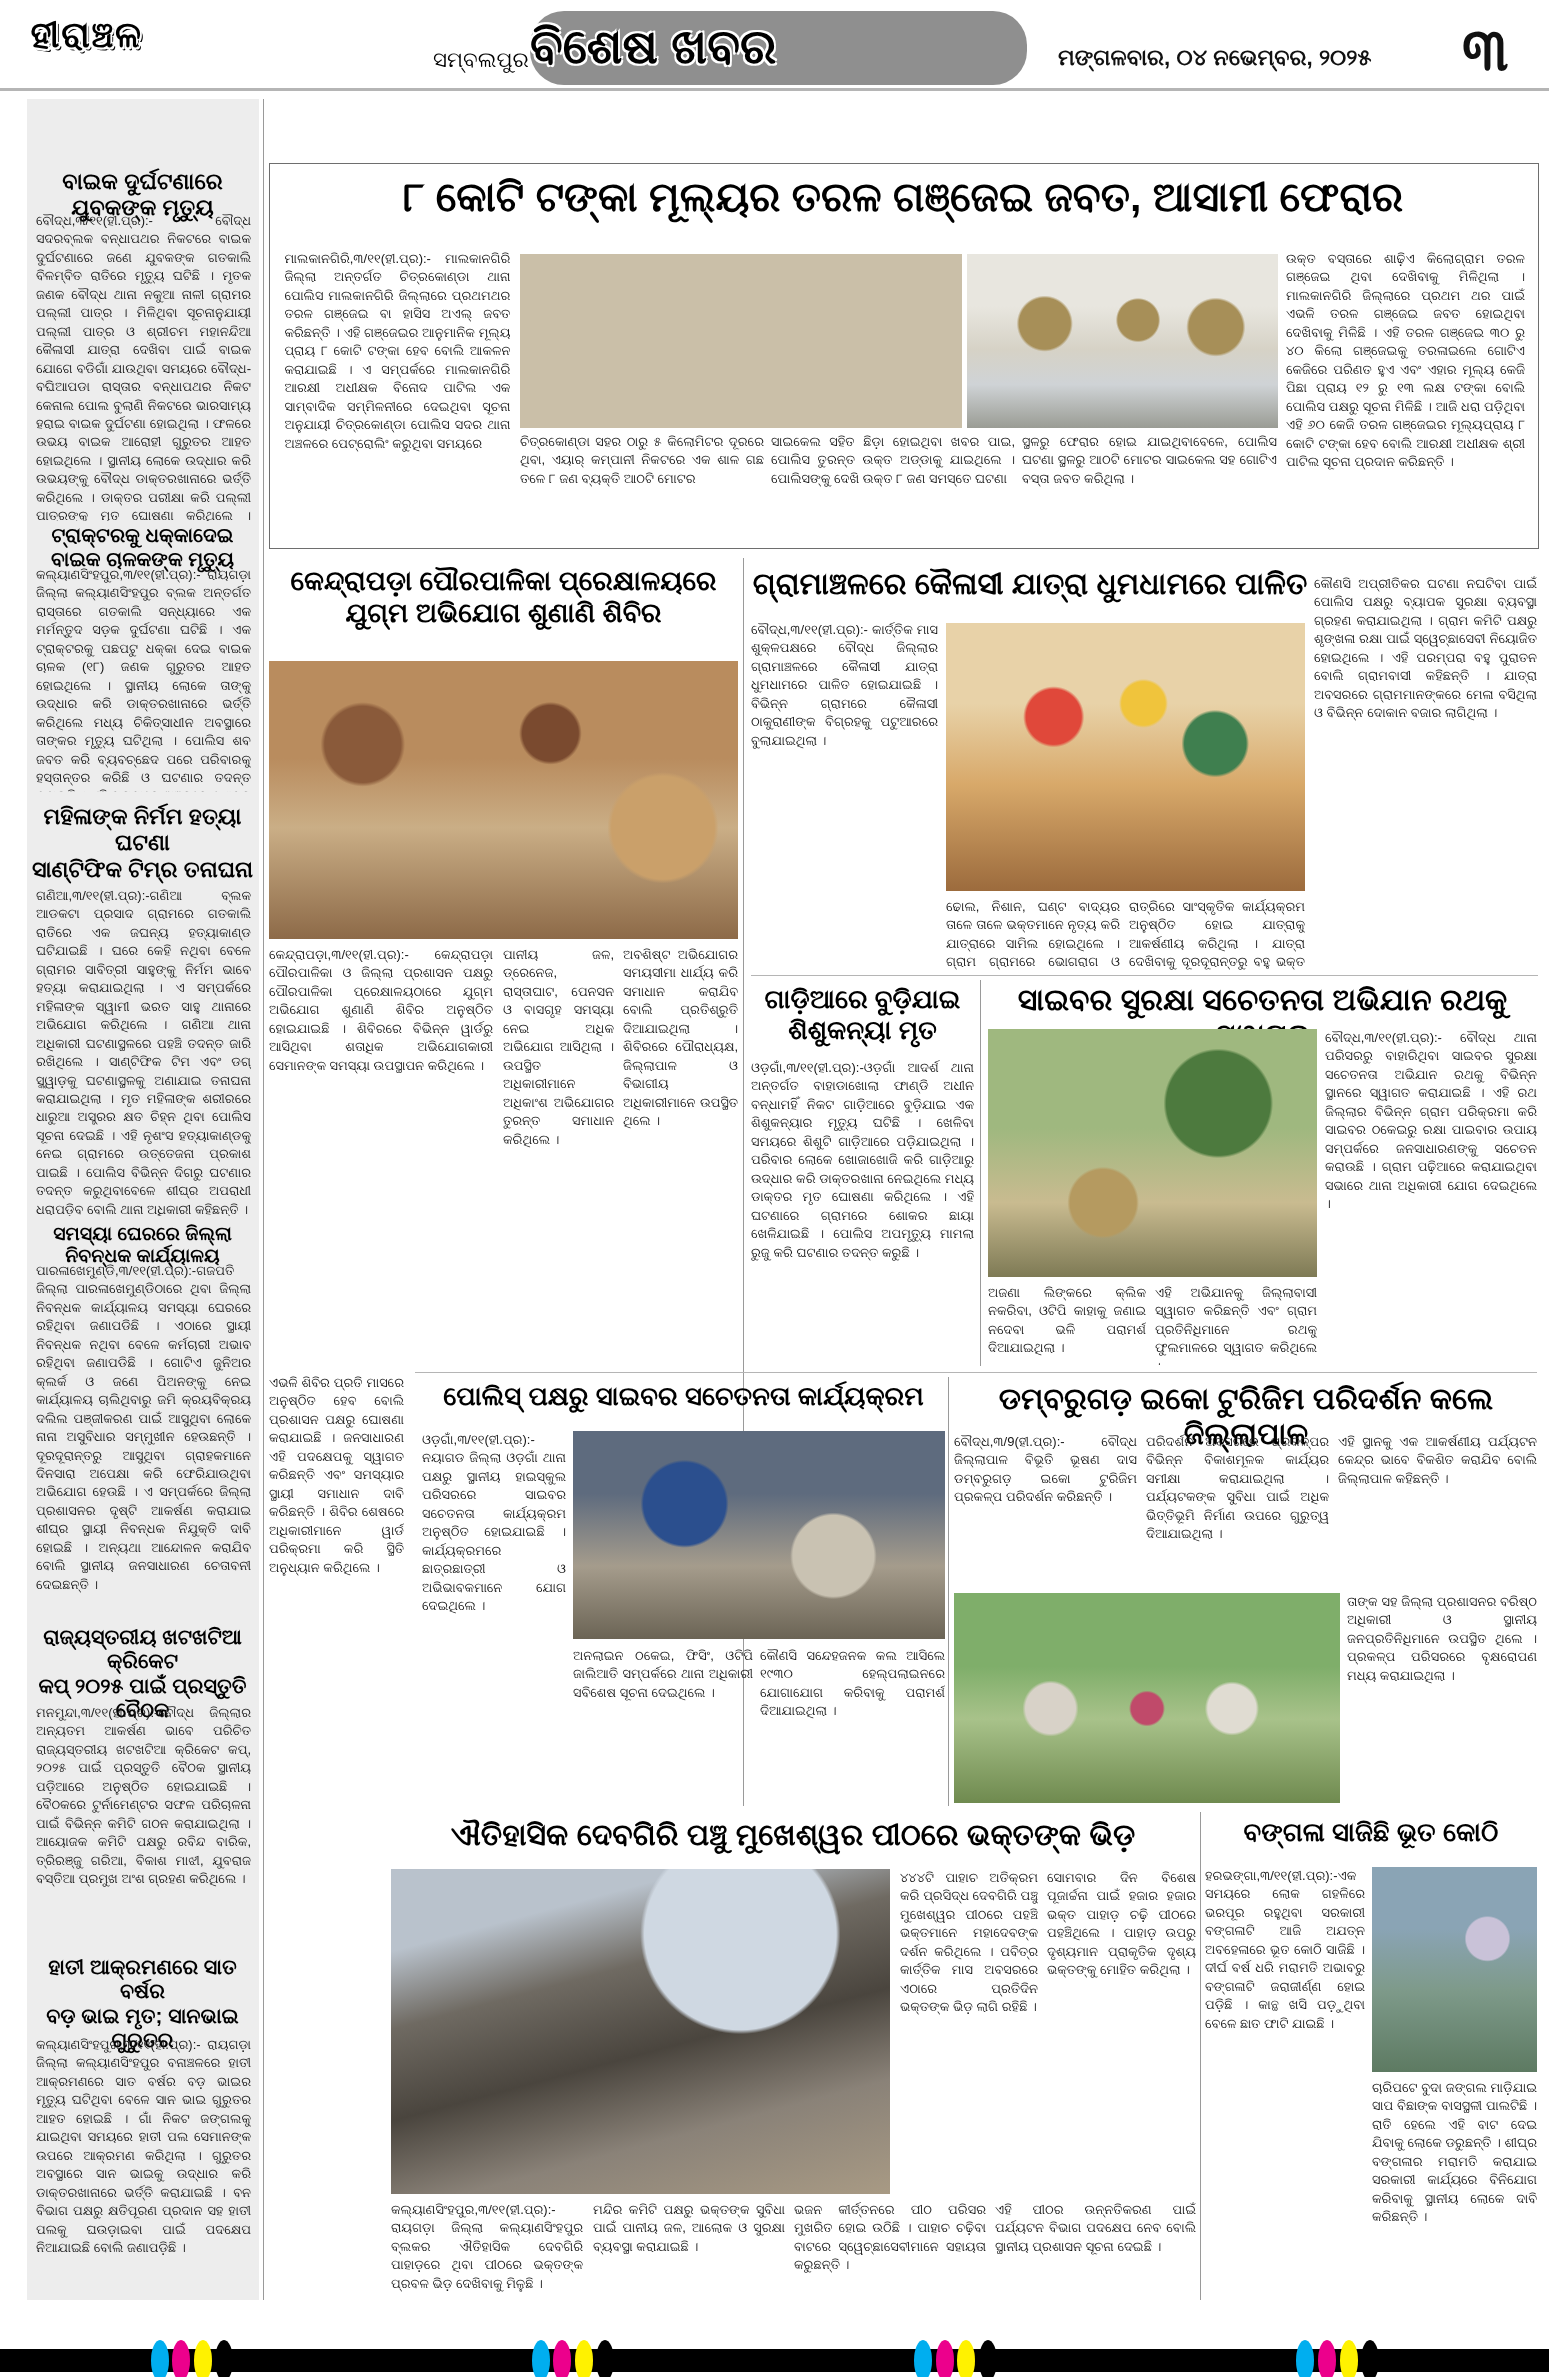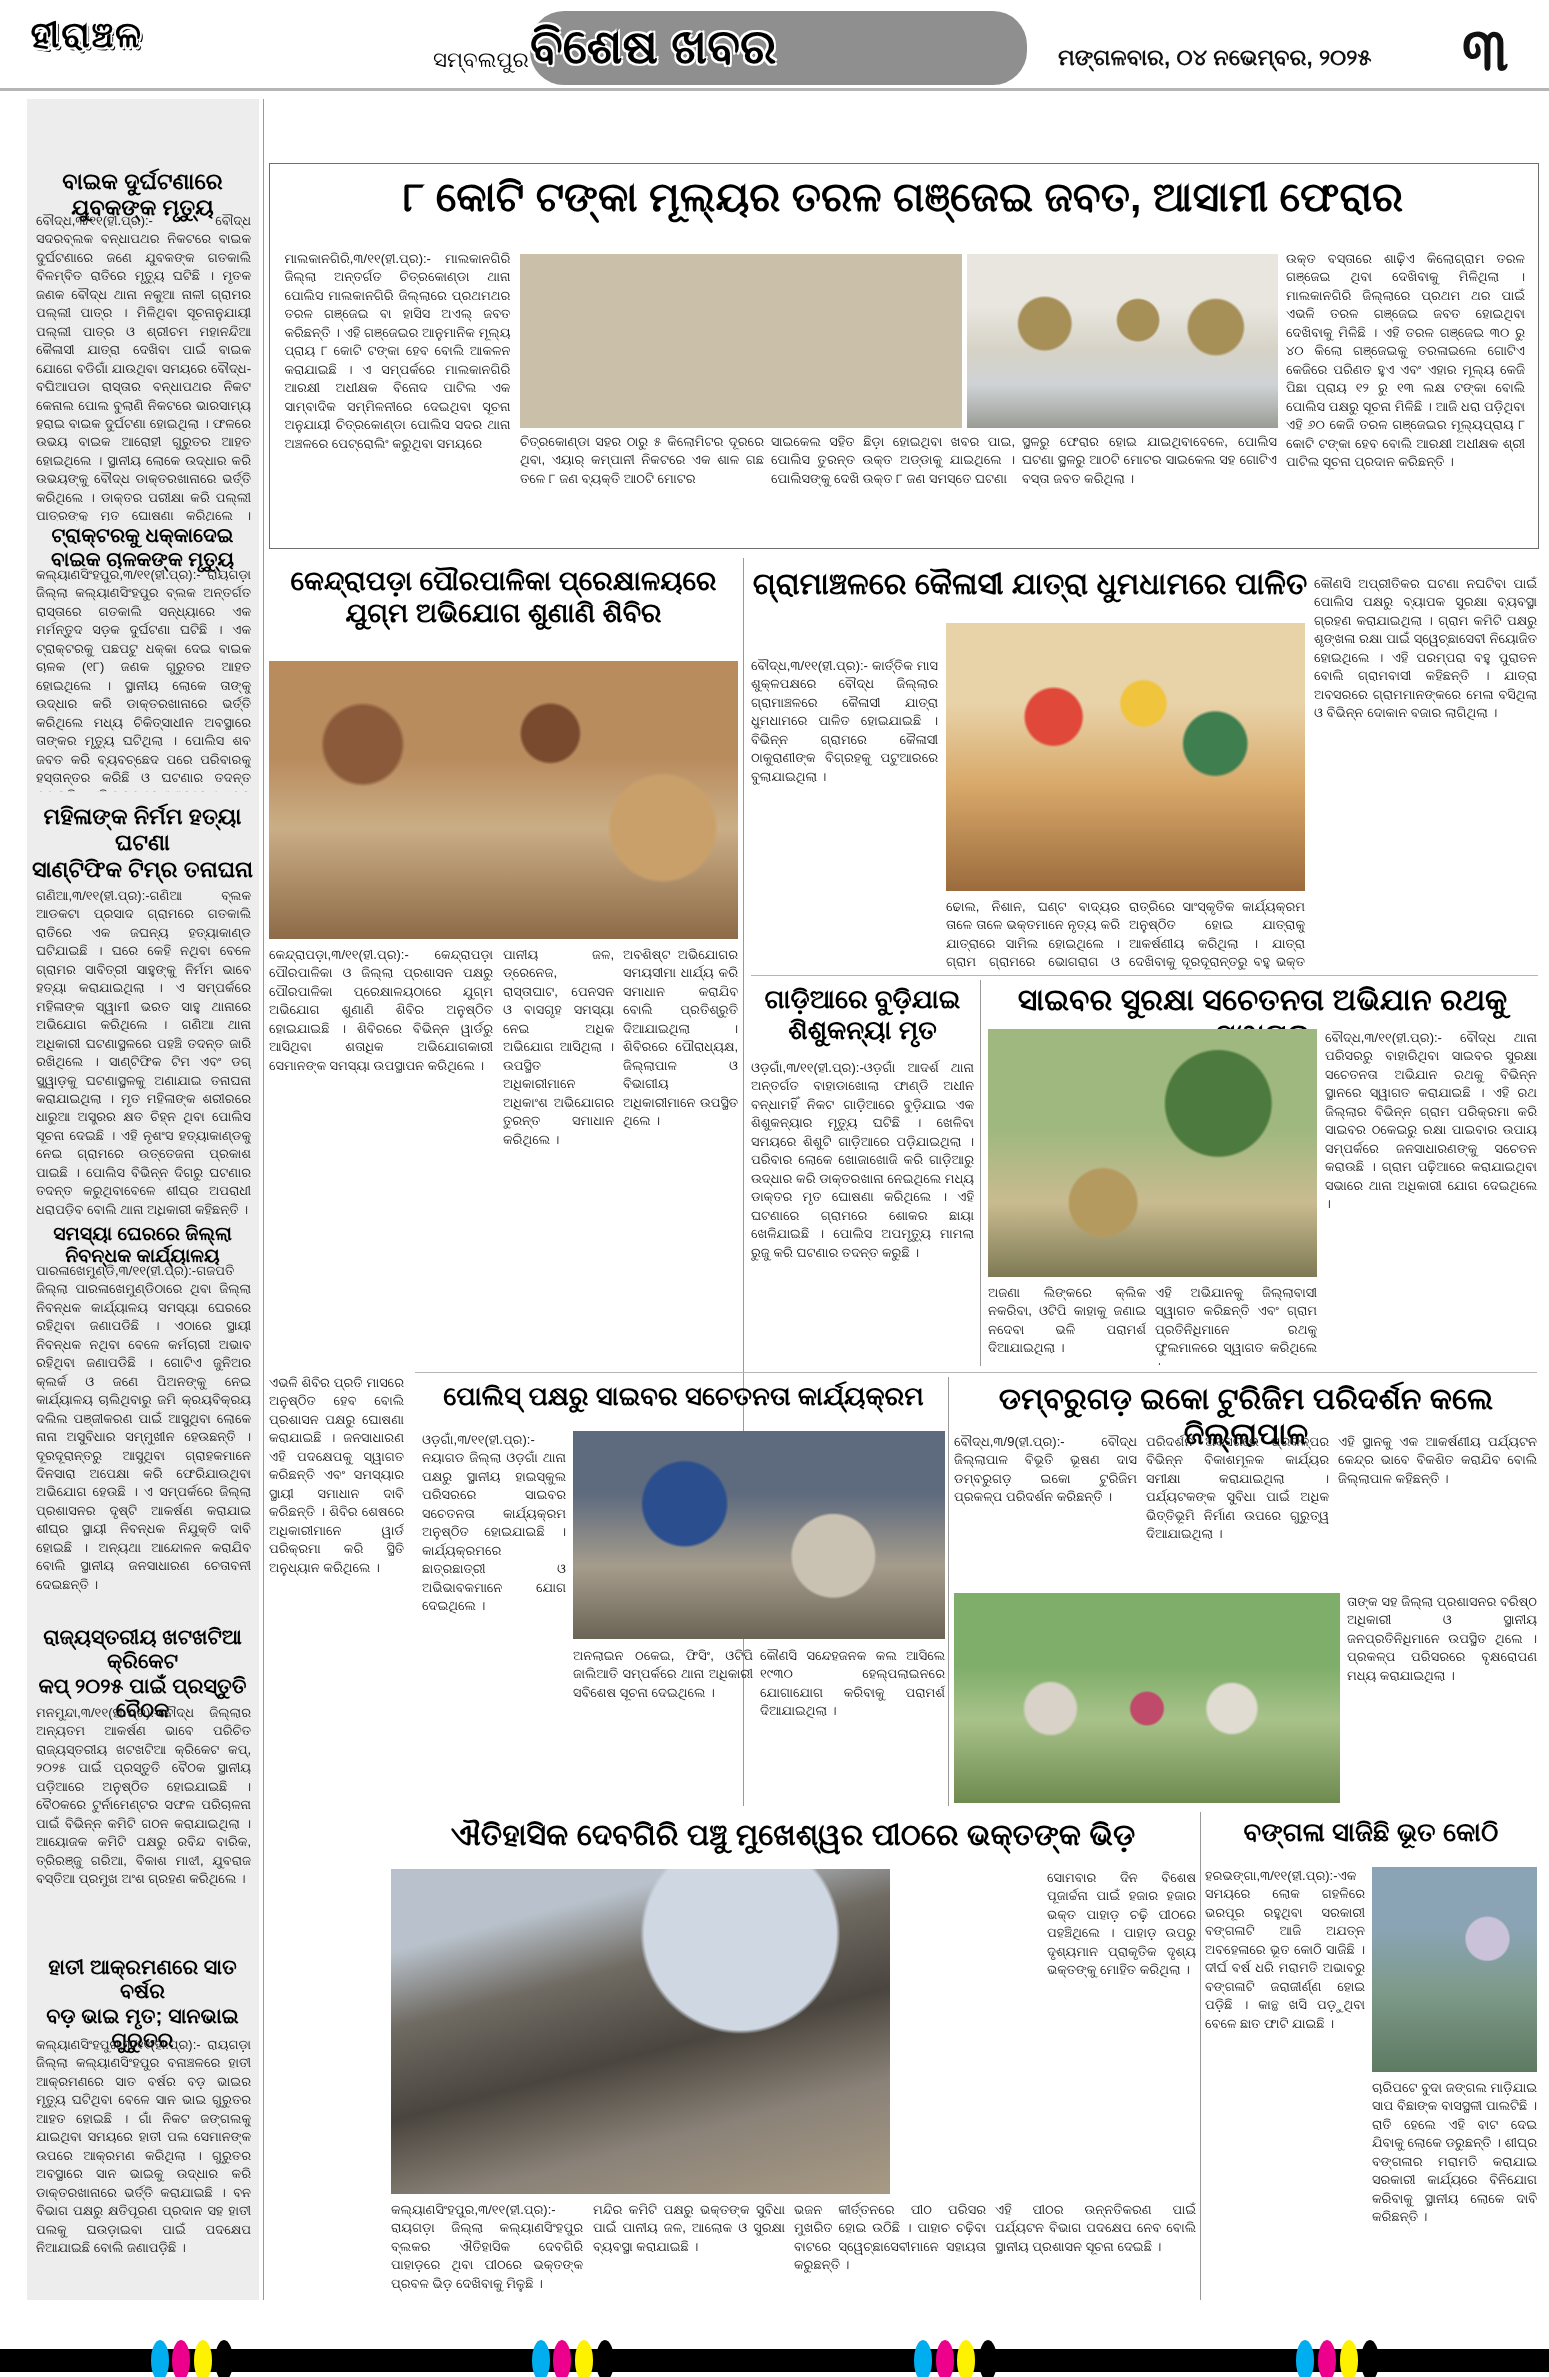--- a/index.html
+++ b/index.html
@@ -124,21 +124,21 @@
   <div class="abs headline" style="left:269px;top:566px;width:469px;font-size:27px;">କେନ୍ଦ୍ରାପଡ଼ା ପୌରପାଳିକା ପ୍ରେକ୍ଷାଳୟରେ
 ଯୁଗ୍ମ ଅଭିଯୋଗ ଶୁଣାଣି ଶିବିର</div>
   <div class="abs photo ph-meeting" style="left:269px;top:661px;width:469px;height:278px;"></div>
   <div class="abs bodytext" style="left:269px;top:946px;width:224px;height:415px;">କେନ୍ଦ୍ରାପଡ଼ା,୩/୧୧(ହୀ.ପ୍ର):- କେନ୍ଦ୍ରାପଡ଼ା ପୌରପାଳିକା ଓ ଜିଲ୍ଲା ପ୍ରଶାସନ ପକ୍ଷରୁ ପୌରପାଳିକା ପ୍ରେକ୍ଷାଳୟଠାରେ ଯୁଗ୍ମ ଅଭିଯୋଗ ଶୁଣାଣି ଶିବିର ଅନୁଷ୍ଠିତ ହୋଇଯାଇଛି । ଶିବିରରେ ବିଭିନ୍ନ ୱାର୍ଡରୁ ଆସିଥିବା ଶତାଧିକ ଅଭିଯୋଗକାରୀ ସେମାନଙ୍କ ସମସ୍ୟା ଉପସ୍ଥାପନ କରିଥିଲେ ।</div>
   <div class="abs bodytext" style="left:503px;top:946px;width:111px;height:415px;">ପାନୀୟ ଜଳ, ଡ୍ରେନେଜ, ରାସ୍ତାଘାଟ, ପେନସନ ଓ ବାସଗୃହ ସମସ୍ୟା ନେଇ ଅଧିକ ଅଭିଯୋଗ ଆସିଥିଲା । ଉପସ୍ଥିତ ଅଧିକାରୀମାନେ ଅଧିକାଂଶ ଅଭିଯୋଗର ତୁରନ୍ତ ସମାଧାନ କରିଥିଲେ ।</div>
   <div class="abs bodytext" style="left:623px;top:946px;width:115px;height:415px;">ଅବଶିଷ୍ଟ ଅଭିଯୋଗର ସମୟସୀମା ଧାର୍ଯ୍ୟ କରି ସମାଧାନ କରାଯିବ ବୋଲି ପ୍ରତିଶ୍ରୁତି ଦିଆଯାଇଥିଲା । ଶିବିରରେ ପୌରାଧ୍ୟକ୍ଷ, ଜିଲ୍ଲାପାଳ ଓ ବିଭାଗୀୟ ଅଧିକାରୀମାନେ ଉପସ୍ଥିତ ଥିଲେ ।</div>
   <div class="abs bodytext" style="left:269px;top:1374px;width:135px;height:429px;">ଏଭଳି ଶିବିର ପ୍ରତି ମାସରେ ଅନୁଷ୍ଠିତ ହେବ ବୋଲି ପ୍ରଶାସନ ପକ୍ଷରୁ ଘୋଷଣା କରାଯାଇଛି । ଜନସାଧାରଣ ଏହି ପଦକ୍ଷେପକୁ ସ୍ୱାଗତ କରିଛନ୍ତି ଏବଂ ସମସ୍ୟାର ସ୍ଥାୟୀ ସମାଧାନ ଦାବି କରିଛନ୍ତି । ଶିବିର ଶେଷରେ ଅଧିକାରୀମାନେ ୱାର୍ଡ ପରିକ୍ରମା କରି ସ୍ଥିତି ଅନୁଧ୍ୟାନ କରିଥିଲେ ।</div>
   <div class="abs rule-v" style="left:743px;top:558px;height:1248px;"></div>
 
   <div class="abs headline h-lg" style="left:751px;top:566px;width:558px;">ଗ୍ରାମାଞ୍ଚଳରେ କୈଳାସୀ ଯାତ୍ରା ଧୁମଧାମରେ ପାଳିତ</div>
-  <div class="abs bodytext" style="left:751px;top:621px;width:187px;height:348px;margin-top:36px;">ବୌଦ୍ଧ,୩/୧୧(ହୀ.ପ୍ର):- କାର୍ତ୍ତିକ ମାସ ଶୁକ୍ଳପକ୍ଷରେ ବୌଦ୍ଧ ଜିଲ୍ଲାର ଗ୍ରାମାଞ୍ଚଳରେ କୈଳାସୀ ଯାତ୍ରା ଧୁମଧାମରେ ପାଳିତ ହୋଇଯାଇଛି । ବିଭିନ୍ନ ଗ୍ରାମରେ କୈଳାସୀ ଠାକୁରାଣୀଙ୍କ ବିଗ୍ରହକୁ ପଟୁଆରରେ ବୁଲାଯାଇଥିଲା ।</div>
+  <div class="abs bodytext" style="left:751px;top:621px;width:187px;height:348px;">ବୌଦ୍ଧ,୩/୧୧(ହୀ.ପ୍ର):- କାର୍ତ୍ତିକ ମାସ ଶୁକ୍ଳପକ୍ଷରେ ବୌଦ୍ଧ ଜିଲ୍ଲାର ଗ୍ରାମାଞ୍ଚଳରେ କୈଳାସୀ ଯାତ୍ରା ଧୁମଧାମରେ ପାଳିତ ହୋଇଯାଇଛି । ବିଭିନ୍ନ ଗ୍ରାମରେ କୈଳାସୀ ଠାକୁରାଣୀଙ୍କ ବିଗ୍ରହକୁ ପଟୁଆରରେ ବୁଲାଯାଇଥିଲା ।</div>
   <div class="abs photo ph-yatra" style="left:946px;top:623px;width:359px;height:268px;"></div>
   <div class="abs bodytext" style="left:946px;top:898px;width:174px;height:72px;">ଢୋଲ, ନିଶାନ, ଘଣ୍ଟ ବାଦ୍ୟର ତାଳେ ତାଳେ ଭକ୍ତମାନେ ନୃତ୍ୟ କରି ଯାତ୍ରାରେ ସାମିଲ ହୋଇଥିଲେ । ଗ୍ରାମ ଗ୍ରାମରେ ଭୋଗରାଗ ଓ ପ୍ରସାଦ ସେବନର ଆୟୋଜନ ହୋଇଥିଲା ।</div>
   <div class="abs bodytext" style="left:1129px;top:898px;width:176px;height:72px;">ରାତ୍ରିରେ ସାଂସ୍କୃତିକ କାର୍ଯ୍ୟକ୍ରମ ଅନୁଷ୍ଠିତ ହୋଇ ଯାତ୍ରାକୁ ଆକର୍ଷଣୀୟ କରିଥିଲା । ଯାତ୍ରା ଦେଖିବାକୁ ଦୂରଦୂରାନ୍ତରୁ ବହୁ ଭକ୍ତ ଆସିଥିଲେ ।</div>
   <div class="abs bodytext" style="left:1314px;top:575px;width:223px;height:395px;">କୌଣସି ଅପ୍ରୀତିକର ଘଟଣା ନଘଟିବା ପାଇଁ ପୋଲିସ ପକ୍ଷରୁ ବ୍ୟାପକ ସୁରକ୍ଷା ବ୍ୟବସ୍ଥା ଗ୍ରହଣ କରାଯାଇଥିଲା । ଗ୍ରାମ କମିଟି ପକ୍ଷରୁ ଶୃଙ୍ଖଳା ରକ୍ଷା ପାଇଁ ସ୍ୱେଚ୍ଛାସେବୀ ନିୟୋଜିତ ହୋଇଥିଲେ । ଏହି ପରମ୍ପରା ବହୁ ପୁରାତନ ବୋଲି ଗ୍ରାମବାସୀ କହିଛନ୍ତି । ଯାତ୍ରା ଅବସରରେ ଗ୍ରାମମାନଙ୍କରେ ମେଳା ବସିଥିଲା ଓ ବିଭିନ୍ନ ଦୋକାନ ବଜାର ଲାଗିଥିଲା ।</div>
   <div class="abs rule-h" style="left:751px;top:975px;width:787px;height:0.9px;"></div>
 
   <div class="abs headline h-md" style="left:751px;top:984px;width:223px;">ଗାଡ଼ିଆରେ ବୁଡ଼ିଯାଇ
 ଶିଶୁକନ୍ୟା ମୃତ</div>
   <div class="abs bodytext" style="left:751px;top:1059px;width:223px;height:302px;">ଓଡ଼ଗାଁ,୩/୧୧(ହୀ.ପ୍ର):-ଓଡ଼ଗାଁ ଆଦର୍ଶ ଥାନା ଅନ୍ତର୍ଗତ ବାହାଡାଖୋଲା ଫାଣ୍ଡି ଅଧୀନ ବନ୍ଧାମହିଁ ନିକଟ ଗାଡ଼ିଆରେ ବୁଡ଼ିଯାଇ ଏକ ଶିଶୁକନ୍ୟାର ମୃତ୍ୟୁ ଘଟିଛି । ଖେଳିବା ସମୟରେ ଶିଶୁଟି ଗାଡ଼ିଆରେ ପଡ଼ିଯାଇଥିଲା । ପରିବାର ଲୋକେ ଖୋଜାଖୋଜି କରି ଗାଡ଼ିଆରୁ ଉଦ୍ଧାର କରି ଡାକ୍ତରଖାନା ନେଇଥିଲେ ମଧ୍ୟ ଡାକ୍ତର ମୃତ ଘୋଷଣା କରିଥିଲେ । ଏହି ଘଟଣାରେ ଗ୍ରାମରେ ଶୋକର ଛାୟା ଖେଳିଯାଇଛି । ପୋଲିସ ଅପମୃତ୍ୟୁ ମାମଲା ରୁଜୁ କରି ଘଟଣାର ତଦନ୍ତ କରୁଛି ।</div>
   <div class="abs rule-v" style="left:980px;top:980px;height:386px;"></div>
@@ -159,20 +159,21 @@
 
   <div class="abs headline h-lg" style="left:954px;top:1381px;width:584px;">ଡମ୍ବରୁଗଡ଼ ଇକୋ ଟୁରିଜିମ ପରିଦର୍ଶନ କଲେ ଜିଲ୍ଲାପାଳ</div>
   <div class="abs bodytext" style="left:954px;top:1433px;width:183px;height:154px;">ବୌଦ୍ଧ,୩/9(ହୀ.ପ୍ର):- ବୌଦ୍ଧ ଜିଲ୍ଲାପାଳ ବିଭୂତି ଭୂଷଣ ଦାସ ଡମ୍ବରୁଗଡ଼ ଇକୋ ଟୁରିଜିମ ପ୍ରକଳ୍ପ ପରିଦର୍ଶନ କରିଛନ୍ତି ।</div>
   <div class="abs bodytext" style="left:1146px;top:1433px;width:183px;height:154px;">ପରିଦର୍ଶନ ଅବସରରେ ପ୍ରକଳ୍ପର ବିଭିନ୍ନ ବିକାଶମୂଳକ କାର୍ଯ୍ୟର ସମୀକ୍ଷା କରାଯାଇଥିଲା । ପର୍ଯ୍ୟଟକଙ୍କ ସୁବିଧା ପାଇଁ ଅଧିକ ଭିତ୍ତିଭୂମି ନିର୍ମାଣ ଉପରେ ଗୁରୁତ୍ୱ ଦିଆଯାଇଥିଲା ।</div>
   <div class="abs bodytext" style="left:1338px;top:1433px;width:199px;height:154px;">ଏହି ସ୍ଥାନକୁ ଏକ ଆକର୍ଷଣୀୟ ପର୍ଯ୍ୟଟନ କେନ୍ଦ୍ର ଭାବେ ବିକଶିତ କରାଯିବ ବୋଲି ଜିଲ୍ଲାପାଳ କହିଛନ୍ତି ।</div>
   <div class="abs photo ph-garden" style="left:954px;top:1593px;width:386px;height:210px;"></div>
   <div class="abs bodytext" style="left:1347px;top:1593px;width:190px;height:210px;">ତାଙ୍କ ସହ ଜିଲ୍ଲା ପ୍ରଶାସନର ବରିଷ୍ଠ ଅଧିକାରୀ ଓ ସ୍ଥାନୀୟ ଜନପ୍ରତିନିଧିମାନେ ଉପସ୍ଥିତ ଥିଲେ । ପ୍ରକଳ୍ପ ପରିସରରେ ବୃକ୍ଷରୋପଣ ମଧ୍ୟ କରାଯାଇଥିଲା ।</div>
 
   <div class="abs headline h-lg" style="left:391px;top:1817px;width:804px;">ଐତିହାସିକ ଦେବଗିରି ପଞ୍ଚୁ ମୁଖେଶ୍ୱର ପୀଠରେ ଭକ୍ତଙ୍କ ଭିଡ଼</div>
   <div class="abs photo ph-hill" style="left:391px;top:1869px;width:499px;height:325px;"></div>
+  <div class="abs bodytext" style="left:900px;top:1869px;width:138px;height:325px;">୪୪୪ଟି ପାହାଚ ଅତିକ୍ରମ କରି ପ୍ରସିଦ୍ଧ ଦେବଗିରି ପଞ୍ଚୁ ମୁଖେଶ୍ୱର ପୀଠରେ ପହଞ୍ଚି ଭକ୍ତମାନେ ମହାଦେବଙ୍କ ଦର୍ଶନ କରିଥିଲେ । ପବିତ୍ର କାର୍ତ୍ତିକ ମାସ ଅବସରରେ ଏଠାରେ ପ୍ରତିଦିନ ଭକ୍ତଙ୍କ ଭିଡ଼ ଲାଗି ରହିଛି ।</div>
   <div class="abs bodytext" style="left:1047px;top:1869px;width:149px;height:325px;">ସୋମବାର ଦିନ ବିଶେଷ ପୂଜାର୍ଚ୍ଚନା ପାଇଁ ହଜାର ହଜାର ଭକ୍ତ ପାହାଡ଼ ଚଢ଼ି ପୀଠରେ ପହଞ୍ଚିଥିଲେ । ପାହାଡ଼ ଉପରୁ ଦୃଶ୍ୟମାନ ପ୍ରାକୃତିକ ଦୃଶ୍ୟ ଭକ୍ତଙ୍କୁ ମୋହିତ କରିଥିଲା ।</div>
   <div class="abs bodytext" style="left:391px;top:2201px;width:192px;height:97px;">କଲ୍ୟାଣସିଂହପୁର,୩/୧୧(ହୀ.ପ୍ର):- ରାୟଗଡ଼ା ଜିଲ୍ଲା କଲ୍ୟାଣସିଂହପୁର ବ୍ଲକର ଐତିହାସିକ ଦେବଗିରି ପାହାଡ଼ରେ ଥିବା ପୀଠରେ ଭକ୍ତଙ୍କ ପ୍ରବଳ ଭିଡ଼ ଦେଖିବାକୁ ମିଳୁଛି ।</div>
   <div class="abs bodytext" style="left:593px;top:2201px;width:192px;height:97px;">ମନ୍ଦିର କମିଟି ପକ୍ଷରୁ ଭକ୍ତଙ୍କ ସୁବିଧା ପାଇଁ ପାନୀୟ ଜଳ, ଆଲୋକ ଓ ସୁରକ୍ଷା ବ୍ୟବସ୍ଥା କରାଯାଇଛି ।</div>
   <div class="abs bodytext" style="left:794px;top:2201px;width:192px;height:97px;">ଭଜନ କୀର୍ତ୍ତନରେ ପୀଠ ପରିସର ମୁଖରିତ ହୋଇ ଉଠିଛି । ପାହାଚ ଚଢ଼ିବା ବାଟରେ ସ୍ୱେଚ୍ଛାସେବୀମାନେ ସହାୟତା କରୁଛନ୍ତି ।</div>
   <div class="abs bodytext" style="left:995px;top:2201px;width:201px;height:97px;">ଏହି ପୀଠର ଉନ୍ନତିକରଣ ପାଇଁ ପର୍ଯ୍ୟଟନ ବିଭାଗ ପଦକ୍ଷେପ ନେବ ବୋଲି ସ୍ଥାନୀୟ ପ୍ରଶାସନ ସୂଚନା ଦେଇଛି ।</div>
   <div class="abs rule-v" style="left:1200px;top:1812px;height:488px;"></div>
 
   <div class="abs headline h-md" style="left:1205px;top:1817px;width:332px;">ବଙ୍ଗଳା ସାଜିଛି ଭୂତ କୋଠି</div>
   <div class="abs bodytext" style="left:1205px;top:1867px;width:160px;height:431px;">ହରଭଙ୍ଗା,୩/୧୧(ହୀ.ପ୍ର):-ଏକ ସମୟରେ ଲୋକ ଗହଳିରେ ଭରପୂର ରହୁଥିବା ସରକାରୀ ବଙ୍ଗଳାଟି ଆଜି ଅଯତ୍ନ ଅବହେଳାରେ ଭୂତ କୋଠି ସାଜିଛି । ଦୀର୍ଘ ବର୍ଷ ଧରି ମରାମତି ଅଭାବରୁ ବଙ୍ଗଳାଟି ଜରାଜୀର୍ଣ୍ଣ ହୋଇ ପଡ଼ିଛି । କାନ୍ଥ ଖସି ପଡ଼ୁଥିବା ବେଳେ ଛାତ ଫାଟି ଯାଇଛି ।</div>
   <div class="abs photo ph-ghost" style="left:1372px;top:1867px;width:165px;height:205px;"></div>

